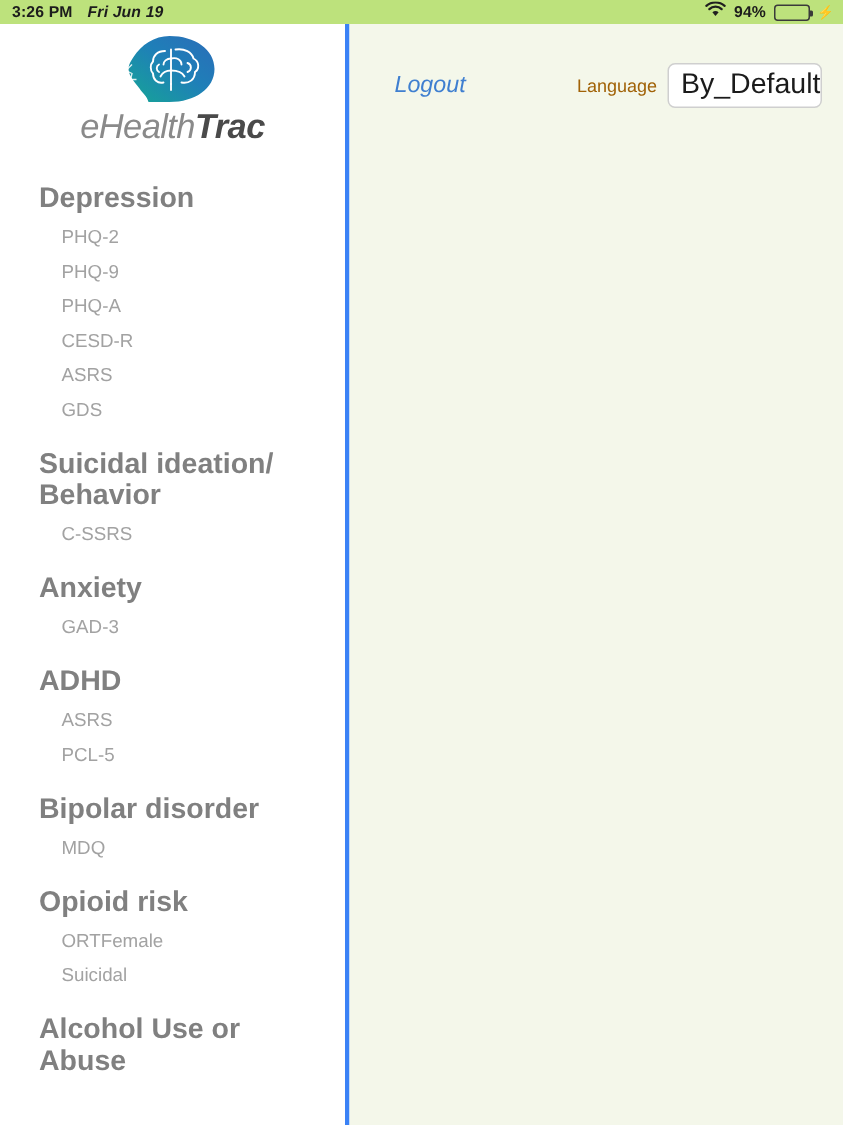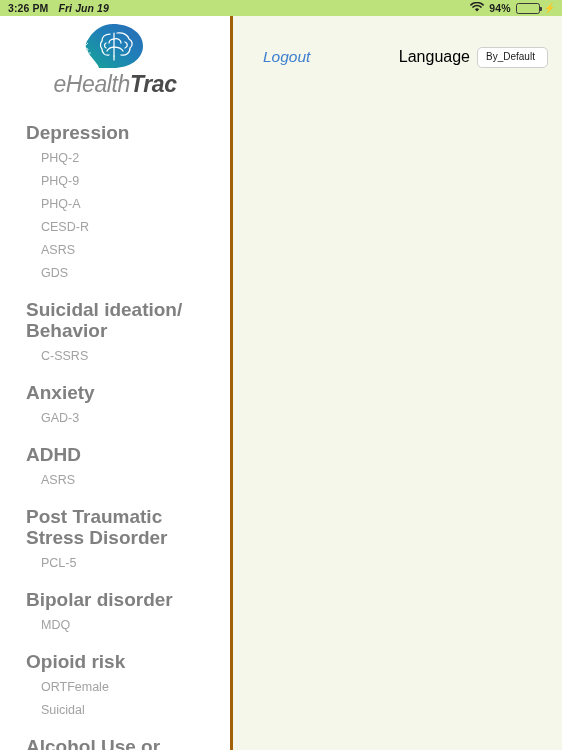--- a/index.html
+++ b/index.html
@@ -37,21 +37,21 @@
   }
   .bolt { font-size:9px; color:#2b2b2b; line-height:1; }
 
   
   .body-split { flex:1 1 auto; display:flex; min-height:0; }
 
   
   .sidebar {
     width:233px; flex:0 0 233px;
     background:#ffffff;
-    border-right:3px solid #a16207;
+    border-right:3px solid #3b82f6;
     overflow:hidden;
     position:relative;
   }
   .logo-wrap {
     height:96px;
     display:flex; flex-direction:column;
     align-items:center; justify-content:flex-start;
     padding-top:6px;
   }
   .logo-mark { width:84px; height:48px; }
@@ -88,28 +88,28 @@
   .topbar {
     display:flex; align-items:center;
     padding:24px 14px 0 30px;
     height:58px;
   }
   .logout {
     font-size:15.5px; color:#3f7fd0;
     cursor:pointer; text-decoration:none;font-style:italic;
   }
   .lang-group { margin-left:auto; display:flex; align-items:center; gap:7px; }
-  .lang-label { font-size:16px; color:#000000; }
+  .lang-label { font-size:12px; color:#a16207; }
   .lang-select {
     font-family:"Liberation Sans", sans-serif;
-    font-size:10px; color:#1b1b1b;
+    font-size:19px; color:#1b1b1b;
     background:#ffffff;
     border:1px solid #cfcfcf;
     border-radius:5px;
-    padding:4px 12px 5px 8px;
+    padding:4px 0 5px 8px;
     line-height:1;
     appearance:none; -webkit-appearance:none;
     cursor:pointer;
   }
 </style>
 </head>
 <body>
 
 <div id="app">
 
@@ -174,21 +174,20 @@
           <div class="item">PHQ-A</div>
           <div class="item">CESD-R</div>
           <div class="item">ASRS</div>
           <div class="item">GDS</div>
           <div class="cat">Suicidal ideation/ Behavior</div>
           <div class="item">C-SSRS</div>
           <div class="cat">Anxiety</div>
           <div class="item">GAD-3</div>
           <div class="cat">ADHD</div>
           <div class="item">ASRS</div>
-          <div class="cat">Post Traumatic Stress Disorder</div>
           <div class="item">PCL-5</div>
           <div class="cat">Bipolar disorder</div>
           <div class="item">MDQ</div>
           <div class="cat">Opioid risk</div>
           <div class="item">ORTFemale</div>
           <div class="item">Suicidal</div>
           <div class="cat">Alcohol Use or Abuse</div>
         </div>
     </div>
 

